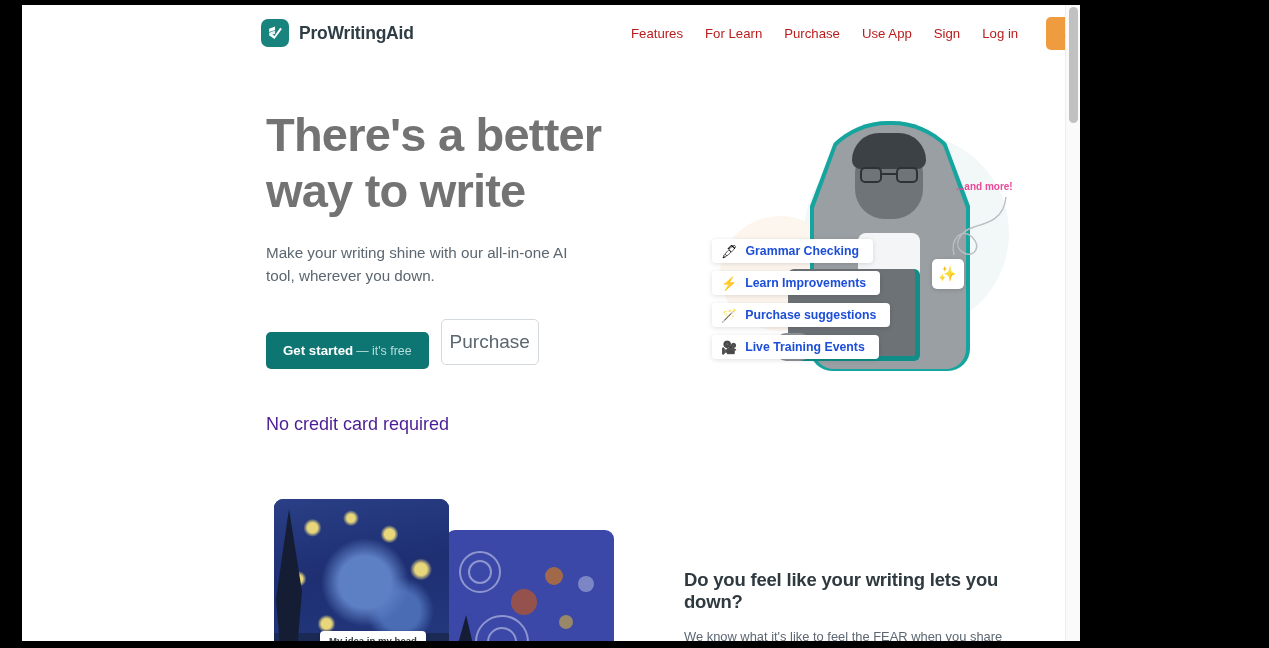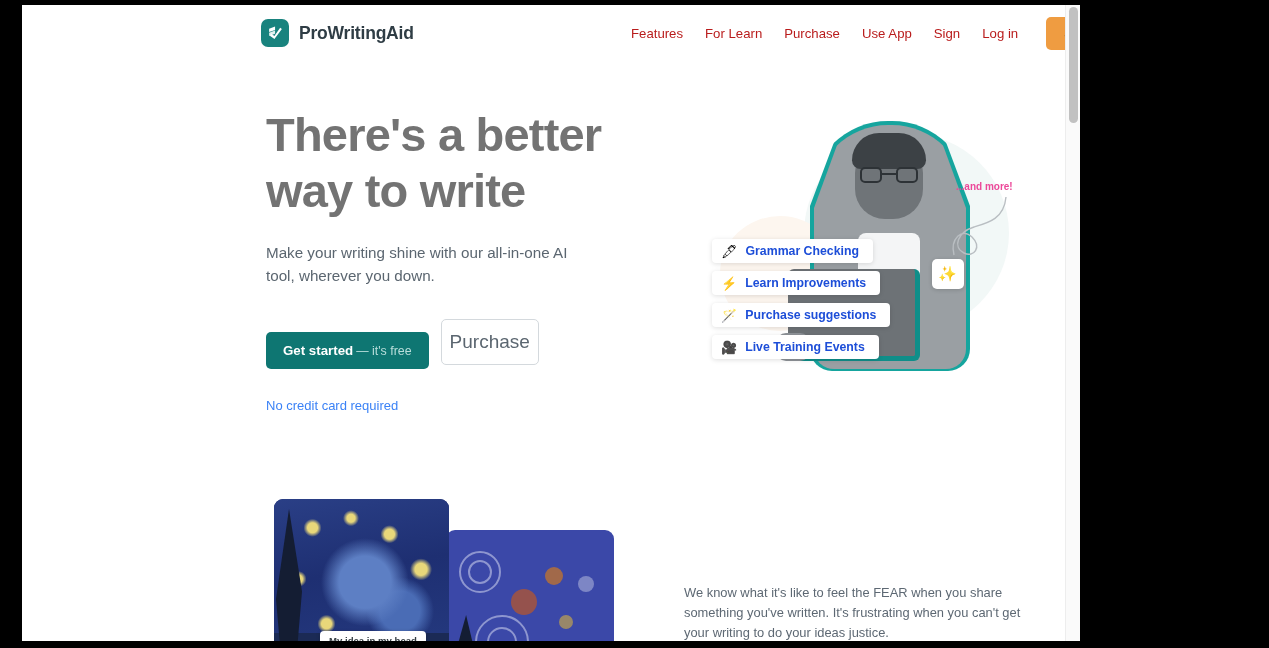--- a/index.html
+++ b/index.html
@@ -188,23 +188,23 @@
     color: #5b6670;
     border: 1px solid #d4d9dd;
     border-radius: 5px;
     padding: 11px 8px;
     font-size: 19px;
     cursor: pointer;
     white-space: nowrap;
     font-family: "Liberation Sans", sans-serif;
   }
   .hero-note {
-    margin-top: 29px;
-    font-size: 13px;
-    color: #3b82f6;
+    margin-top: 45px;
+    font-size: 18px;
+    color: #4c1d95;
   }
 
   
   .hero-art {
     position: absolute;
     left: 660px;
     top: 50px;
     width: 360px;
     height: 300px;
   }
@@ -577,20 +577,21 @@
 
         <div class="starry">
           <div class="starry-sky"></div>
           <div class="starry-hills"></div>
           <div class="starry-cypress"></div>
           <div class="idea-chip">My idea in my head</div>
         </div>
       </div>
 
       <div class="section-copy">
+        <h2 class="section-title">Do you feel like your writing lets you down?</h2>
         <p class="section-body">We know what it's like to feel the FEAR when you share something you've written. It's frustrating when you can't get your writing to do your ideas justice.</p>
       </div>
 
     </section>
 
     <div class="scrollbar-track">
       <div class="scrollbar-thumb"></div>
     </div>
 
   </div>

